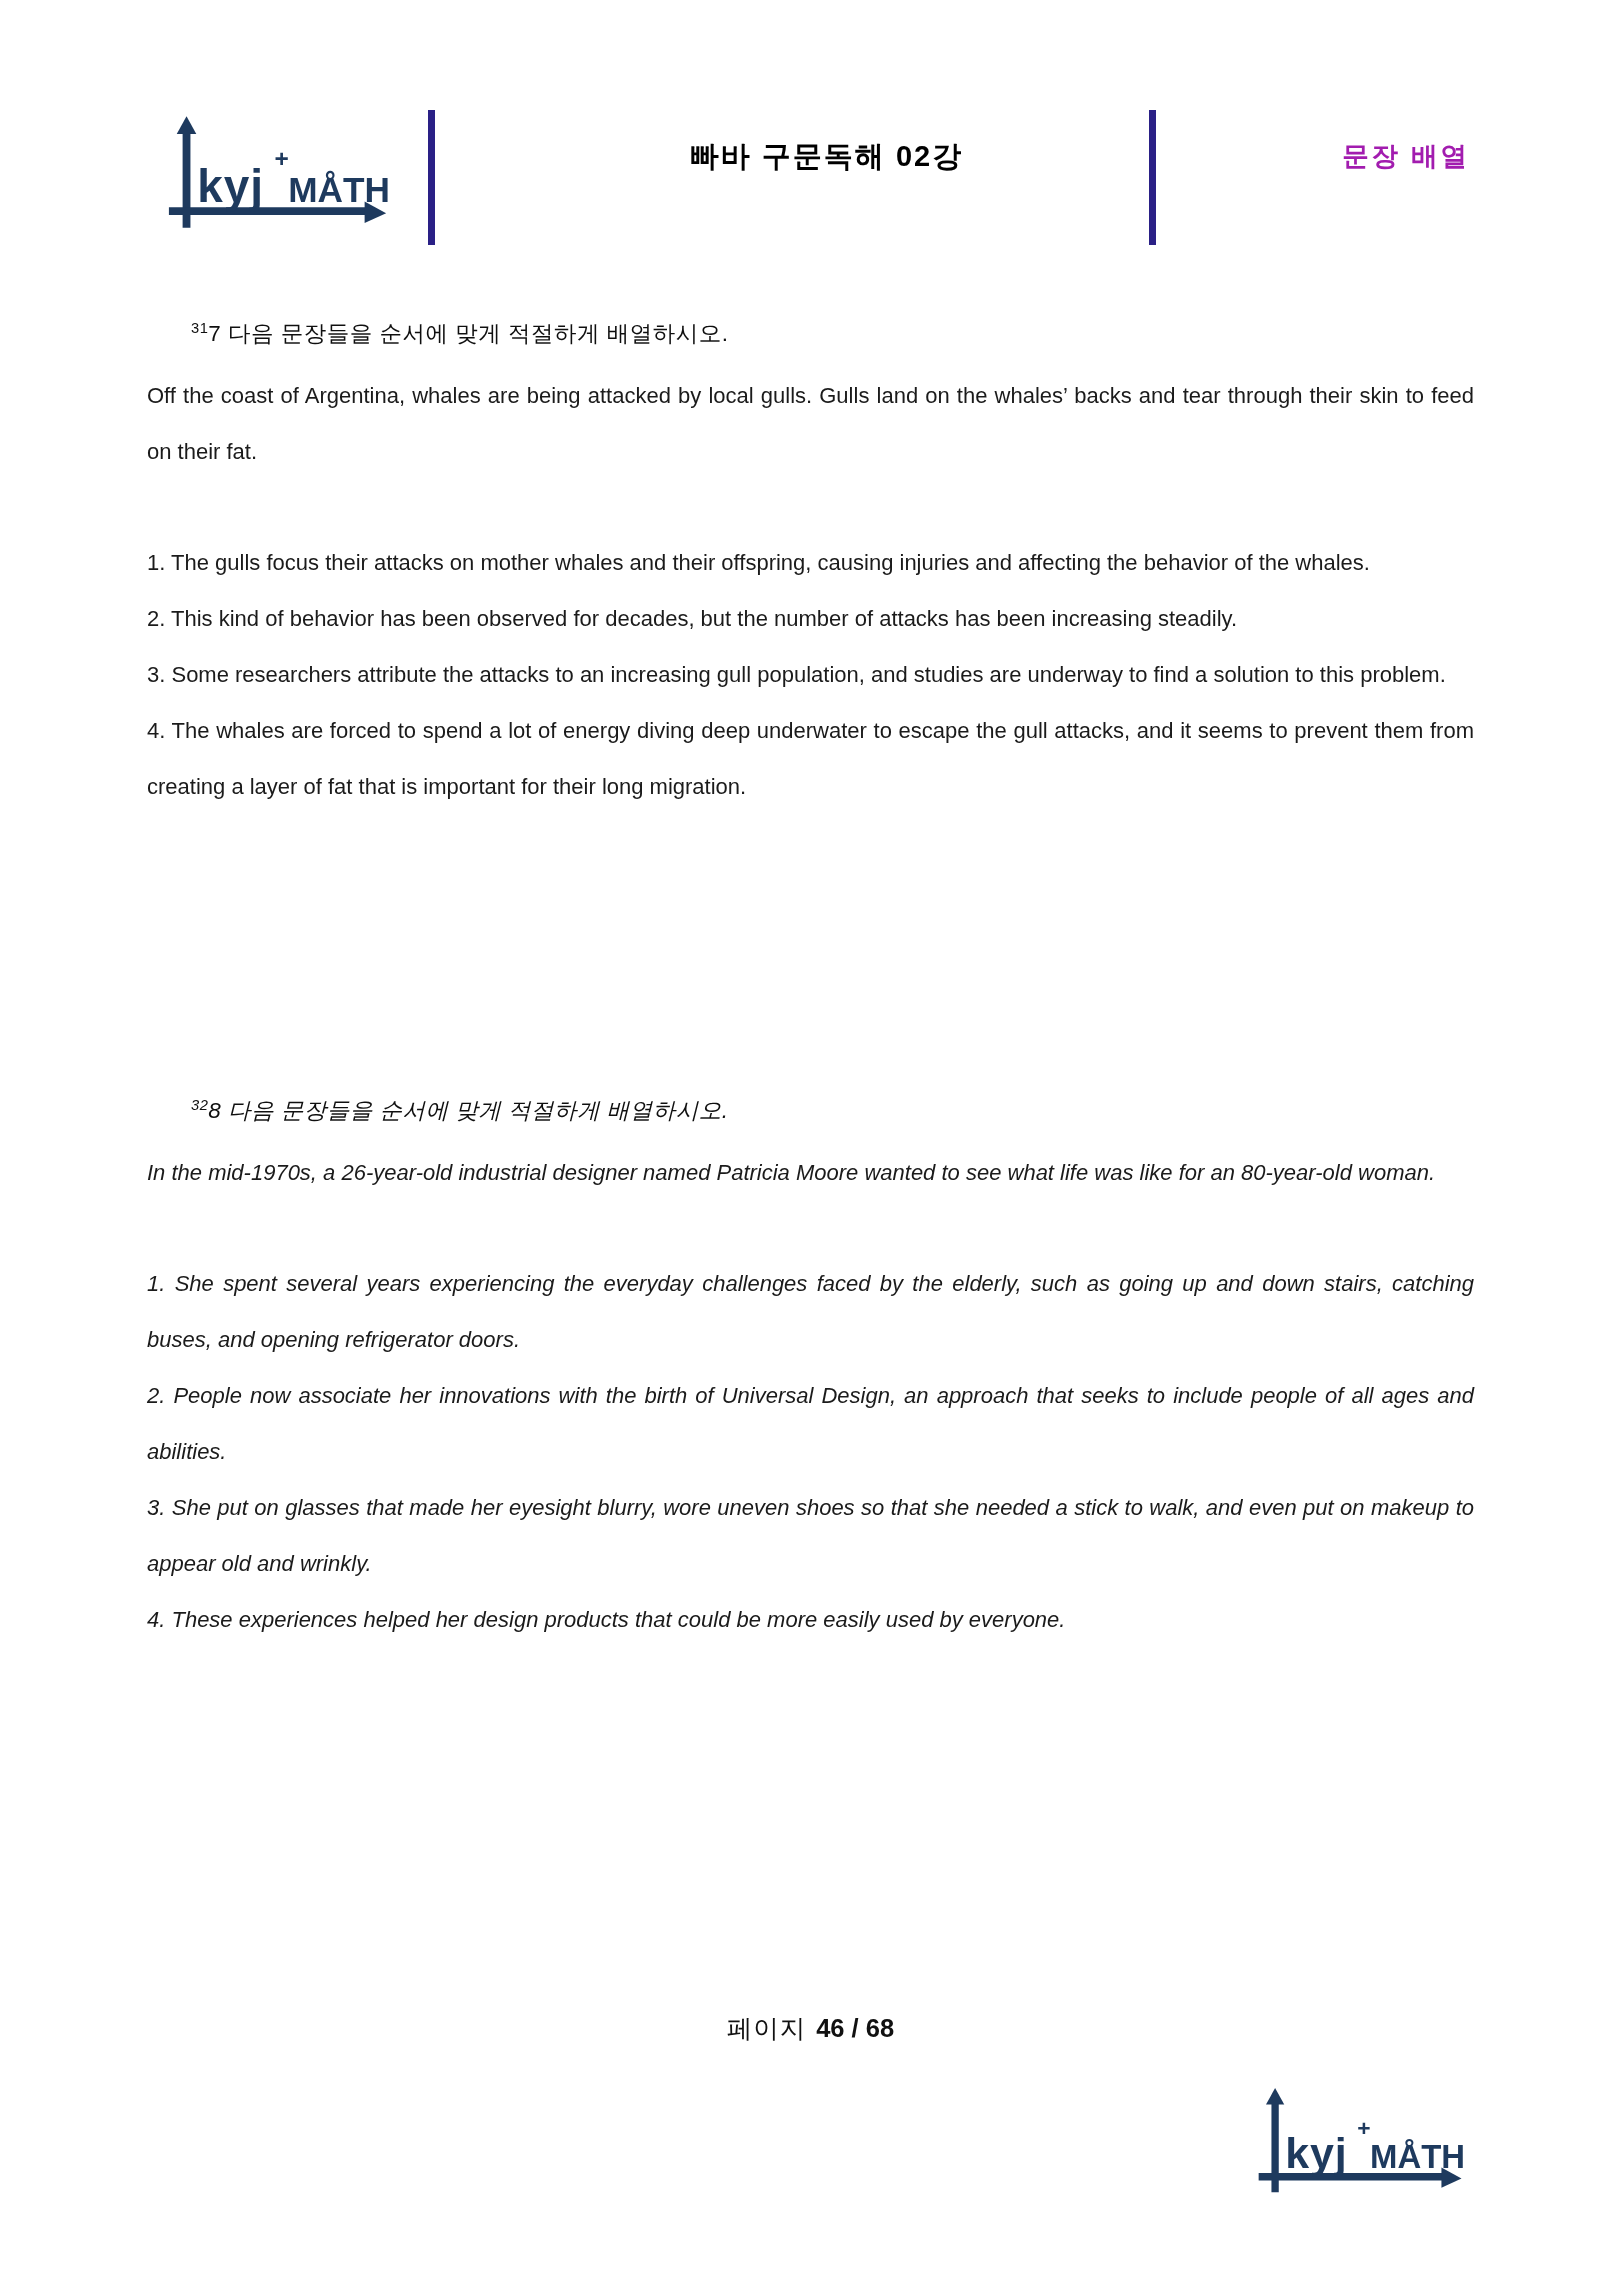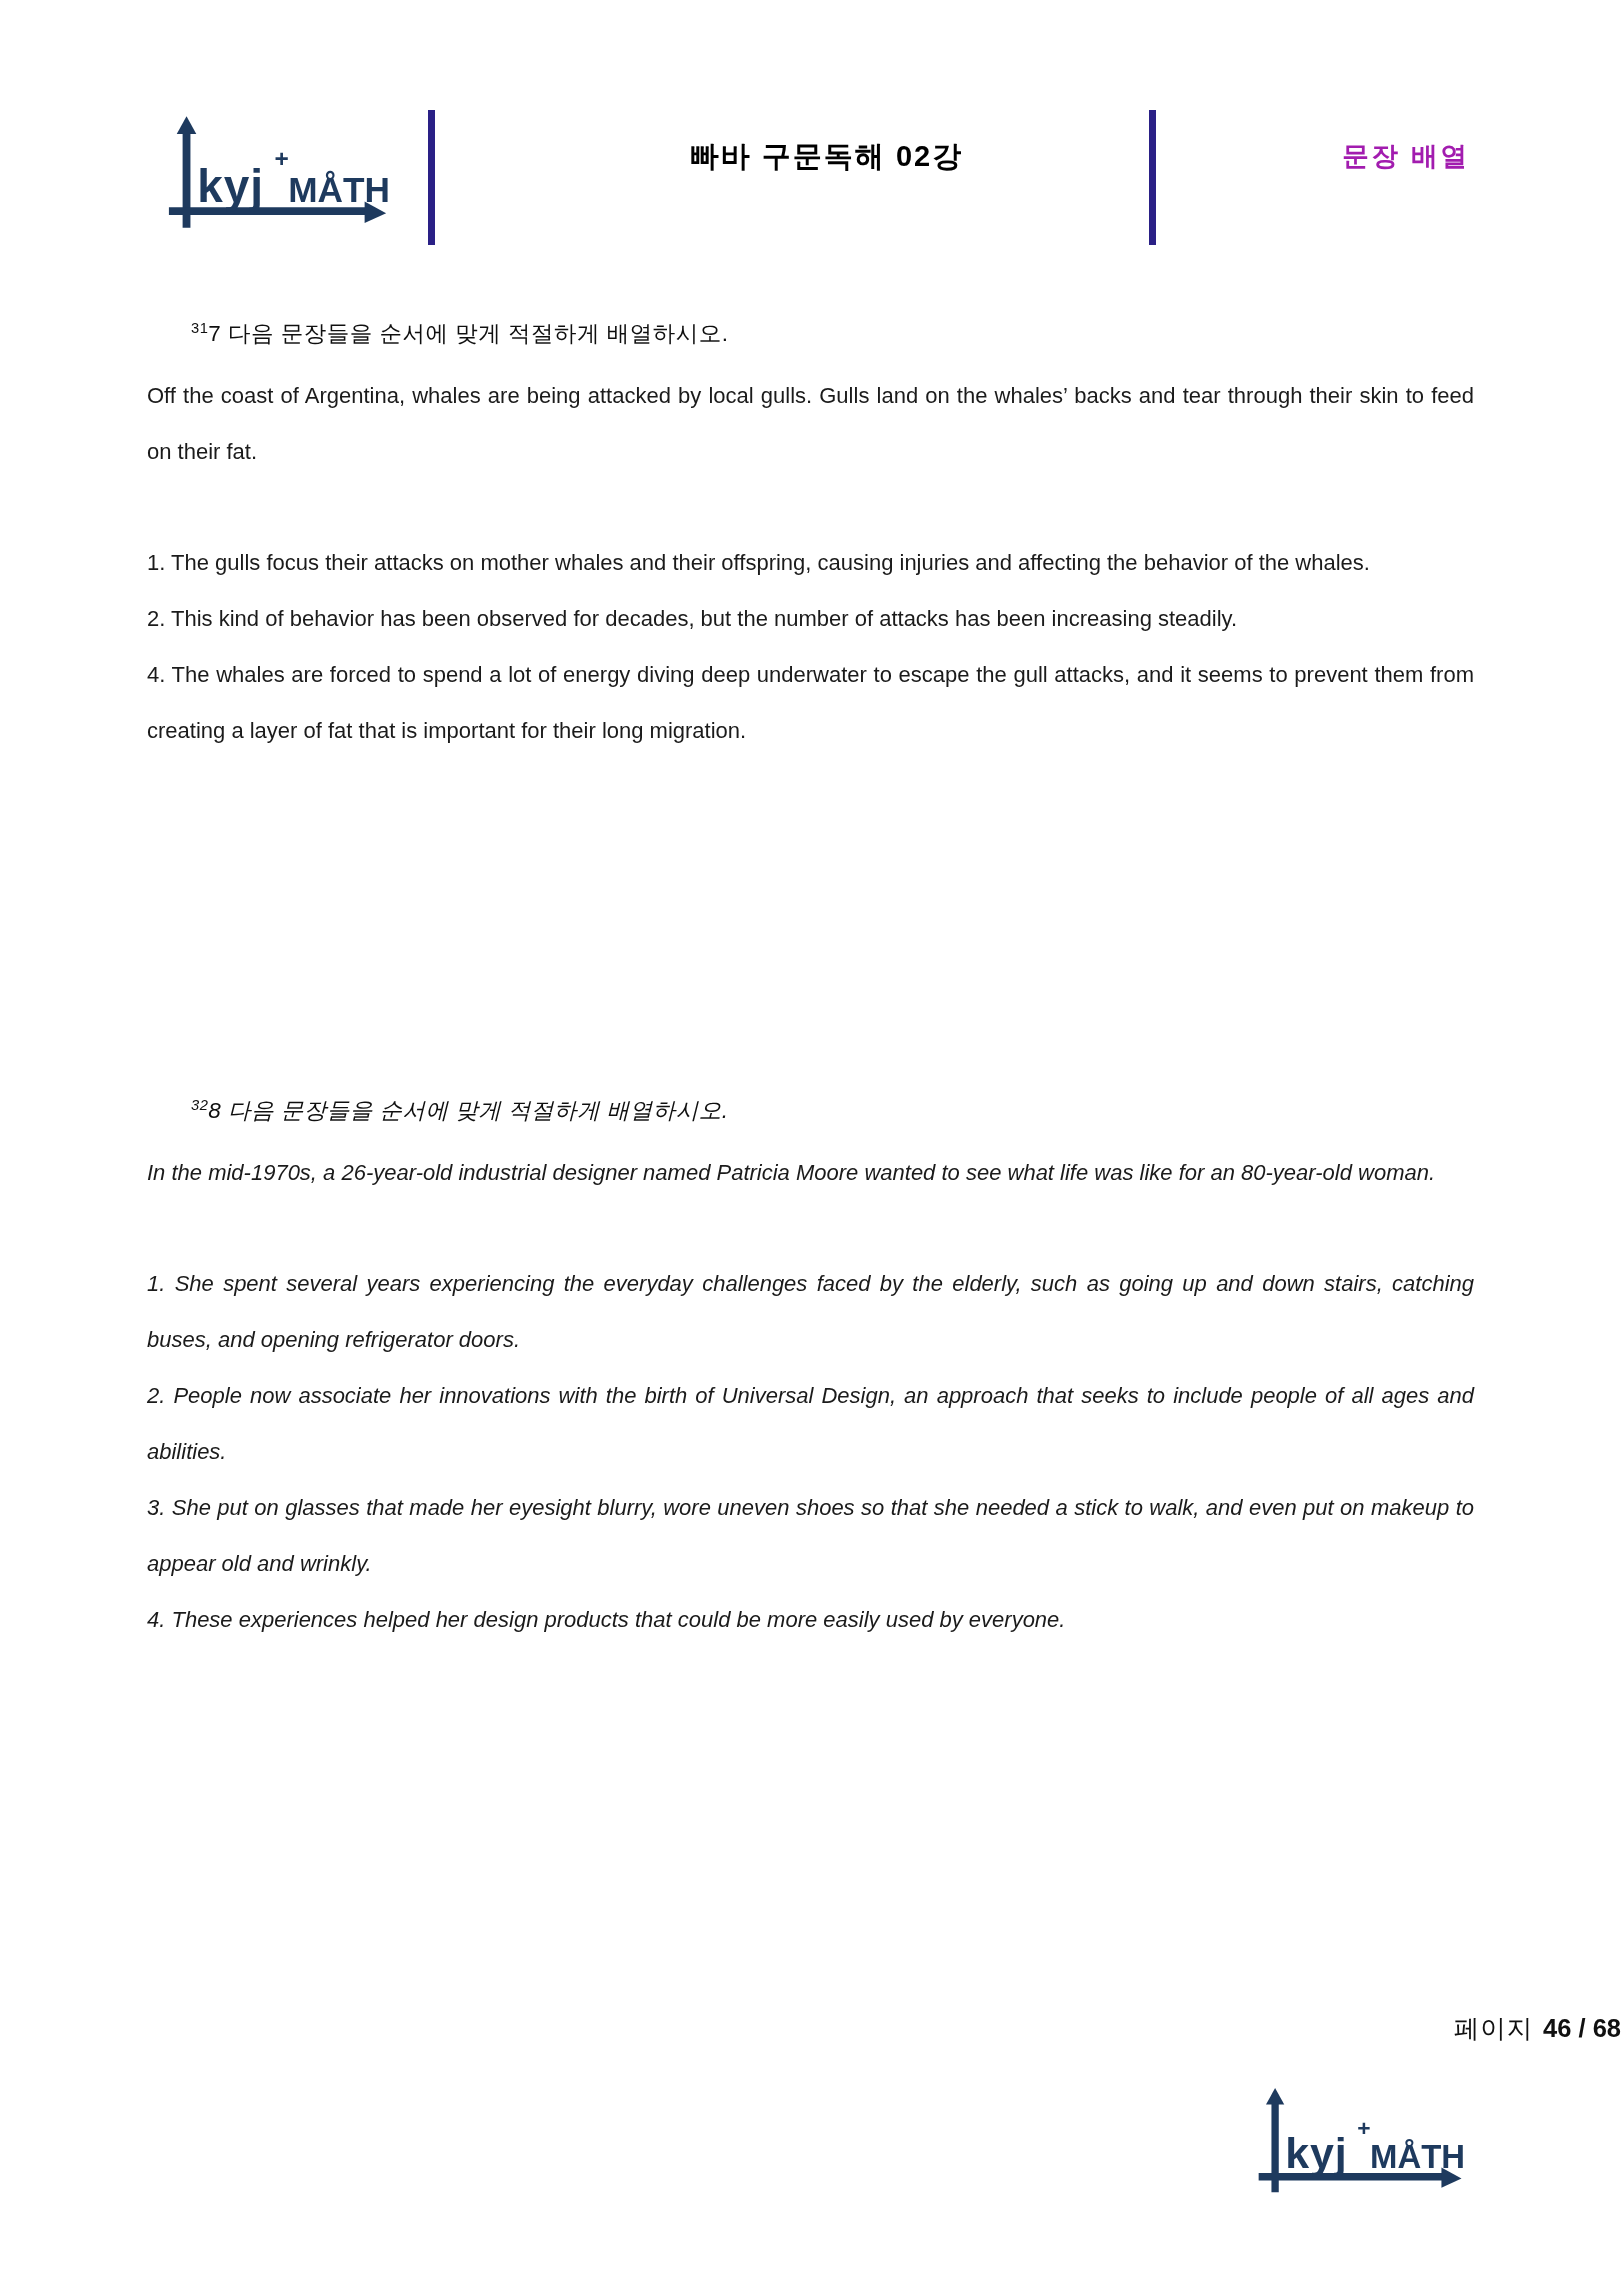--- a/index.html
+++ b/index.html
@@ -61,21 +61,21 @@
   .passage {
     margin-top: 14.7px;
     text-align: justify;
   }
   .sentence-list { margin-top: 55px; list-style: none; }
   .sentence-item { text-align: justify; }
 
   
   .footer-page {
     position: absolute; top: 2011px; left: 0; width: 100%;
-    text-align: right; font-size: 25.5px; color: #111;
+    text-align: center; font-size: 25.5px; color: #111;
   }
   .footer-page .page-label { letter-spacing: 1px; margin-right: 9.8px; }
   .footer-page .page-value { font-weight: 700; }
 </style>
 </head>
 <body>
 
 <div>
 
   <header>
@@ -102,20 +102,21 @@
   </header>
 
   <section class="section q1">
     <div class="q-heading">
       <sup>31</sup><span>7 다음 문장들을 순서에 맞게 적절하게 배열하시오.</span>
     </div>
     <p class="passage">Off the coast of Argentina, whales are being attacked by local gulls. Gulls land on the whales’ backs and tear through their skin to feed on their fat.</p>
     <ul class="sentence-list">
       <li class="sentence-item">1. The gulls focus their attacks on mother whales and their offspring, causing injuries and affecting the behavior of the whales.</li>
       <li class="sentence-item">2. This kind of behavior has been observed for decades, but the number of attacks has been increasing steadily.</li>
+      <li class="sentence-item">3. Some researchers attribute the attacks to an increasing gull population, and studies are underway to find a solution to this problem.</li>
       <li class="sentence-item">4. The whales are forced to spend a lot of energy diving deep underwater to escape the gull attacks, and it seems to prevent them from creating a layer of fat that is important for their long migration.</li>
     </ul>
   </section>
 
   <section class="section q2">
     <div class="q-heading">
       <sup>32</sup><span>8 다음 문장들을 순서에 맞게 적절하게 배열하시오.</span>
     </div>
     <p class="passage">In the mid-1970s, a 26-year-old industrial designer named Patricia Moore wanted to see what life was like for an 80-year-old woman.</p>
     <ul class="sentence-list">

